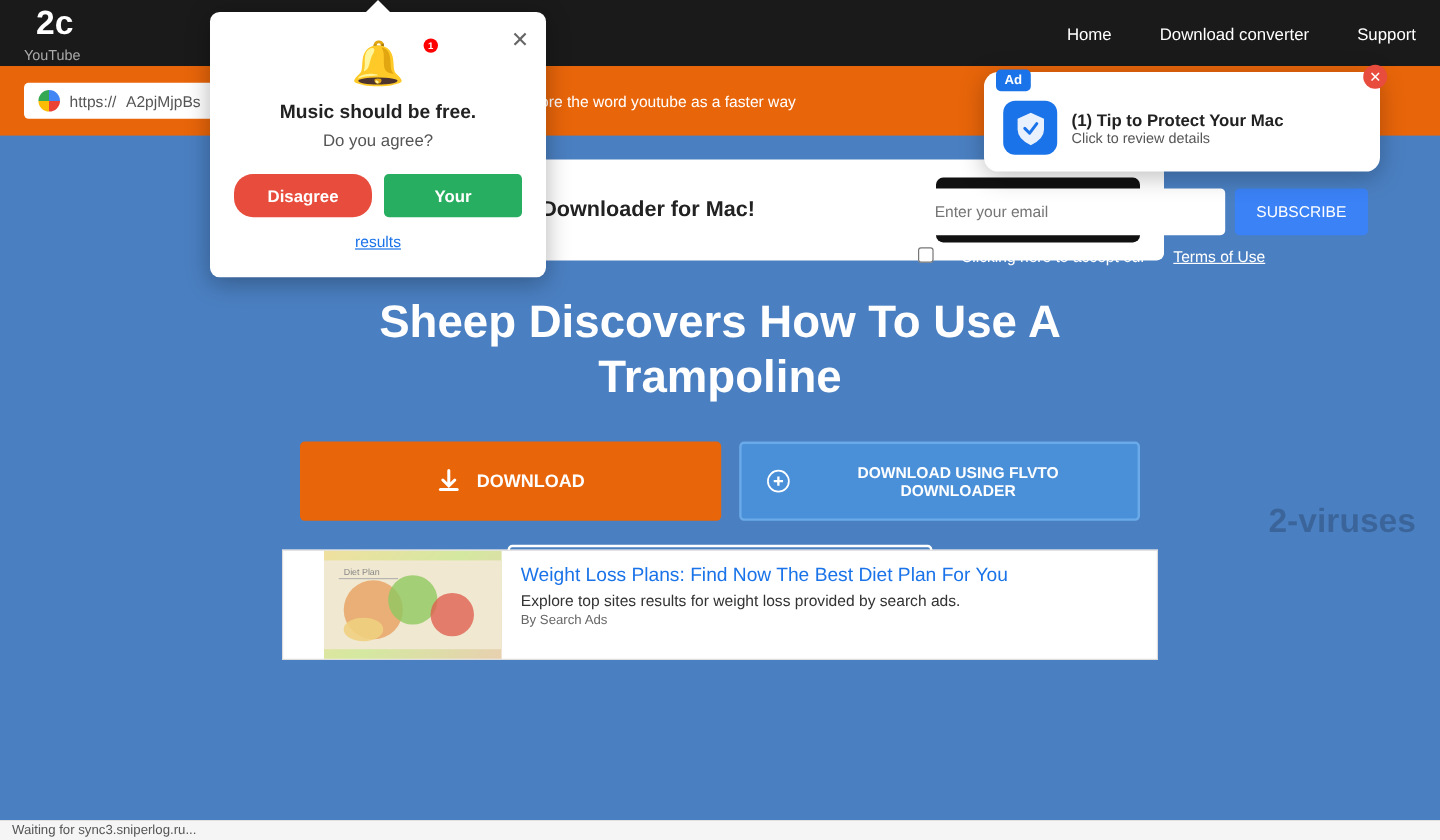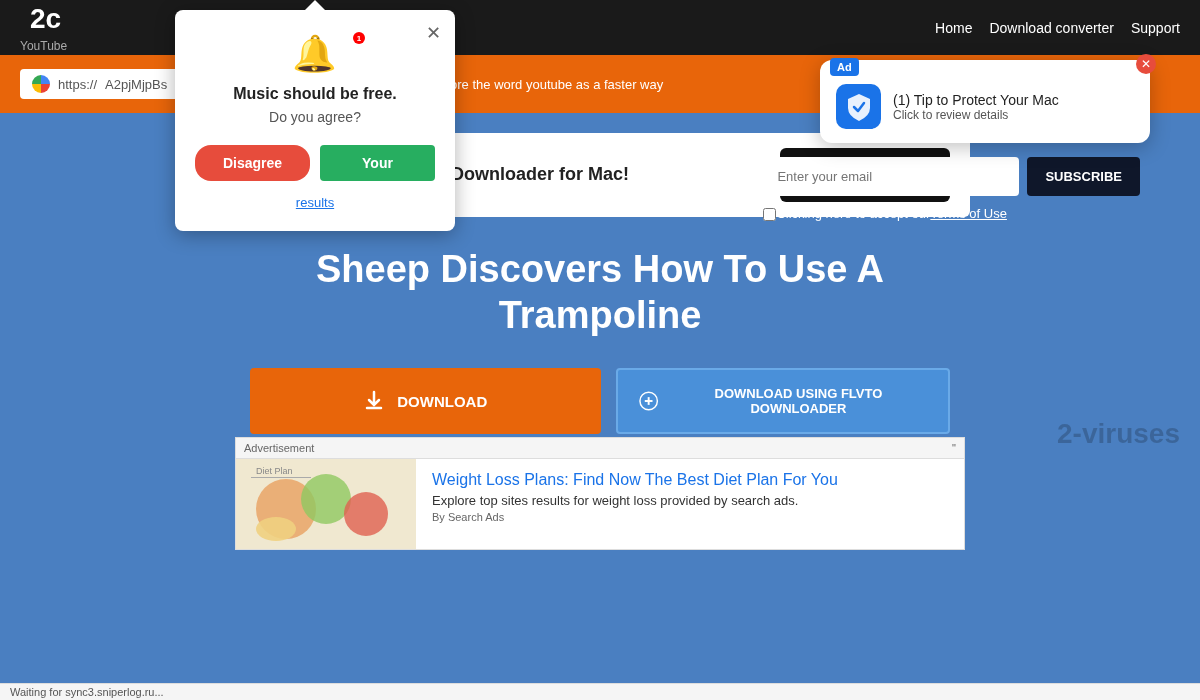--- a/index.html
+++ b/index.html
@@ -24,21 +24,21 @@
     }
     .navbar-sub {
       color: #aaa;
       font-size: 12px;
       margin-top: 4px;
     }
     .navbar-logo-area { display: flex; flex-direction: column; }
     .navbar-links {
       margin-left: auto;
       display: flex;
-      gap: 17px;
+      gap: 40px;
     }
     .navbar-links a {
       color: white;
       text-decoration: none;
       font-size: 14px;
     }
 
     
     .search-bar {
       background: #e8650a;
@@ -213,34 +213,34 @@
     }
     .email-input {
       padding: 12px 14px;
       border: none;
       border-radius: 4px;
       font-size: 13px;
       color: #15803d;
       width: 256px;
     }
     .subscribe-btn {
-      background: #0f172a;
+      background: #3b82f6;
       color: white;
       border: none;
       padding: 12px 18px;
       border-radius: 4px;
       font-size: 13px;
-      font-weight: bold;
+      font-weight: normal;
       text-transform: uppercase;
       cursor: pointer;
     }
     .terms-row {
       display: flex;
-      align-items: flex-end;
-      gap: 0;
+      align-items: flex-start;
+      gap: 23px;
       font-size: 13px;
       color: white;
     }
     .terms-row a { color: white; }
 
     
     .ad-bottom {
       position: absolute;
       bottom: 0;
       left: 50%;
@@ -257,30 +257,31 @@
       display: flex;
       justify-content: space-between;
       border-bottom: 1px solid #ddd;
     }
     .ad-bottom-content {
       display: flex;
       align-items: stretch;
       height: 90px;
     }
     .ad-bottom-img {
-      width: 180px;
+      width: 148px;
       background: linear-gradient(135deg, #f0e0a0 0%, #d4e8a0 50%, #e8d0b0 100%);
       flex-shrink: 0;
       display: flex;
       align-items: center;
       justify-content: center;
       font-size: 11px;
       color: #666;
       position: relative;
       overflow: hidden;
+      margin-left: 34px;
     }
     .ad-bottom-text {
       padding: 12px 16px;
       flex: 1;
     }
     .ad-bottom-text .ad-title {
       font-size: 16px;
       font-weight: normal;
       color: #1a73e8;
       margin-bottom: 4px;
@@ -478,21 +479,21 @@
       border-radius: 10px;
       display: flex;
       align-items: center;
       justify-content: center;
       font-size: 24px;
       color: white;
       flex-shrink: 0;
     }
     .mac-ad-text .mac-title {
       font-size: 14px;
-      font-weight: normal;
+      font-weight: bold;
       color: #222;
     }
     .mac-ad-text .mac-sub {
       font-size: 12px;
       color: #555;
     }
   </style>
 </head>
 <body>
 
@@ -569,24 +570,20 @@
       <button class="subscribe-btn">SUBSCRIBE</button>
     </div>
     <div class="terms-row">
       <input type="checkbox" style="">
       <span>Clicking here to accept our</span>
       <a href="#">Terms of Use</a>
     </div>
   </div>
 
   <div class="ad-bottom">
-    <div class="ad-bottom-header">
-      <span>Advertisement</span>
-      <span>"</span>
-    </div>
     <div class="ad-bottom-content">
       <div class="ad-bottom-img">
         <svg width="180" height="90" viewBox="0 0 180 90">
           <rect width="180" height="90" fill="#f0e8d0"></rect>
           <circle cx="50" cy="50" r="30" fill="#e8a060" opacity="0.8"></circle>
           <circle cx="90" cy="40" r="25" fill="#90c860" opacity="0.8"></circle>
           <circle cx="130" cy="55" r="22" fill="#e06050" opacity="0.8"></circle>
           <ellipse cx="40" cy="70" rx="20" ry="12" fill="#f0d080" opacity="0.9"></ellipse>
           <text x="20" y="15" font-size="9" fill="#888">Diet Plan</text>
           <rect x="15" y="18" width="60" height="1" fill="#aaa"></rect>

